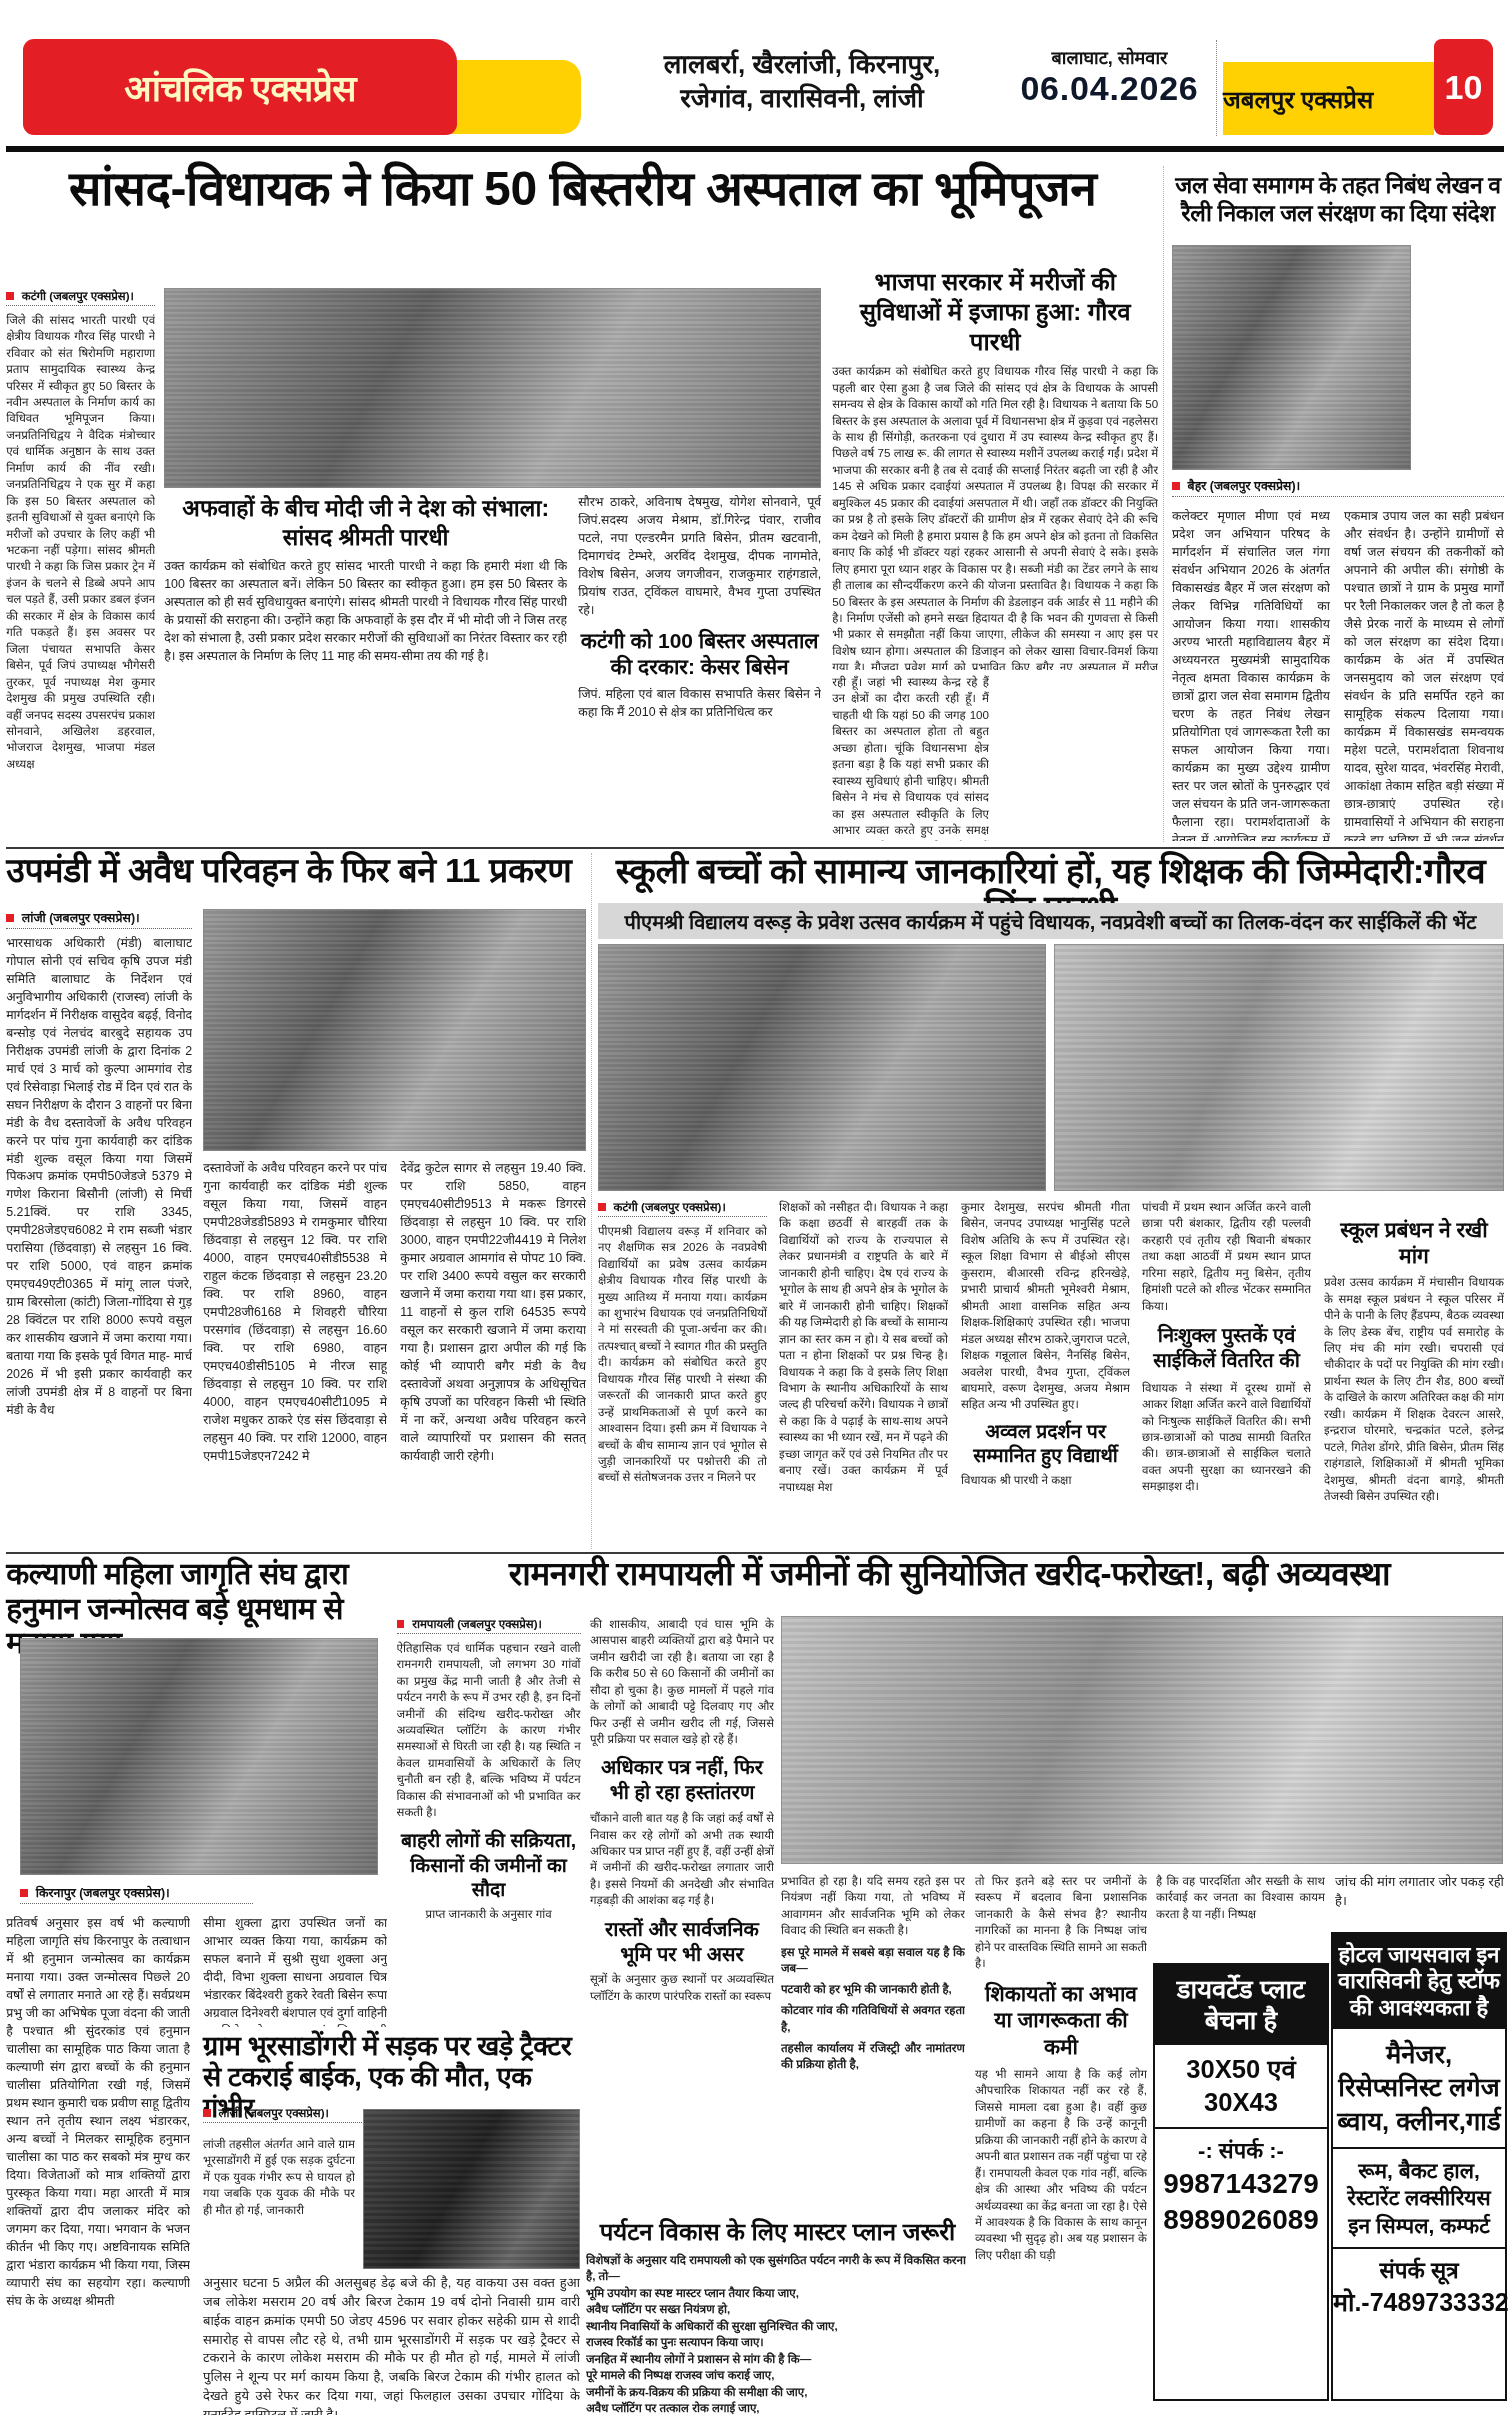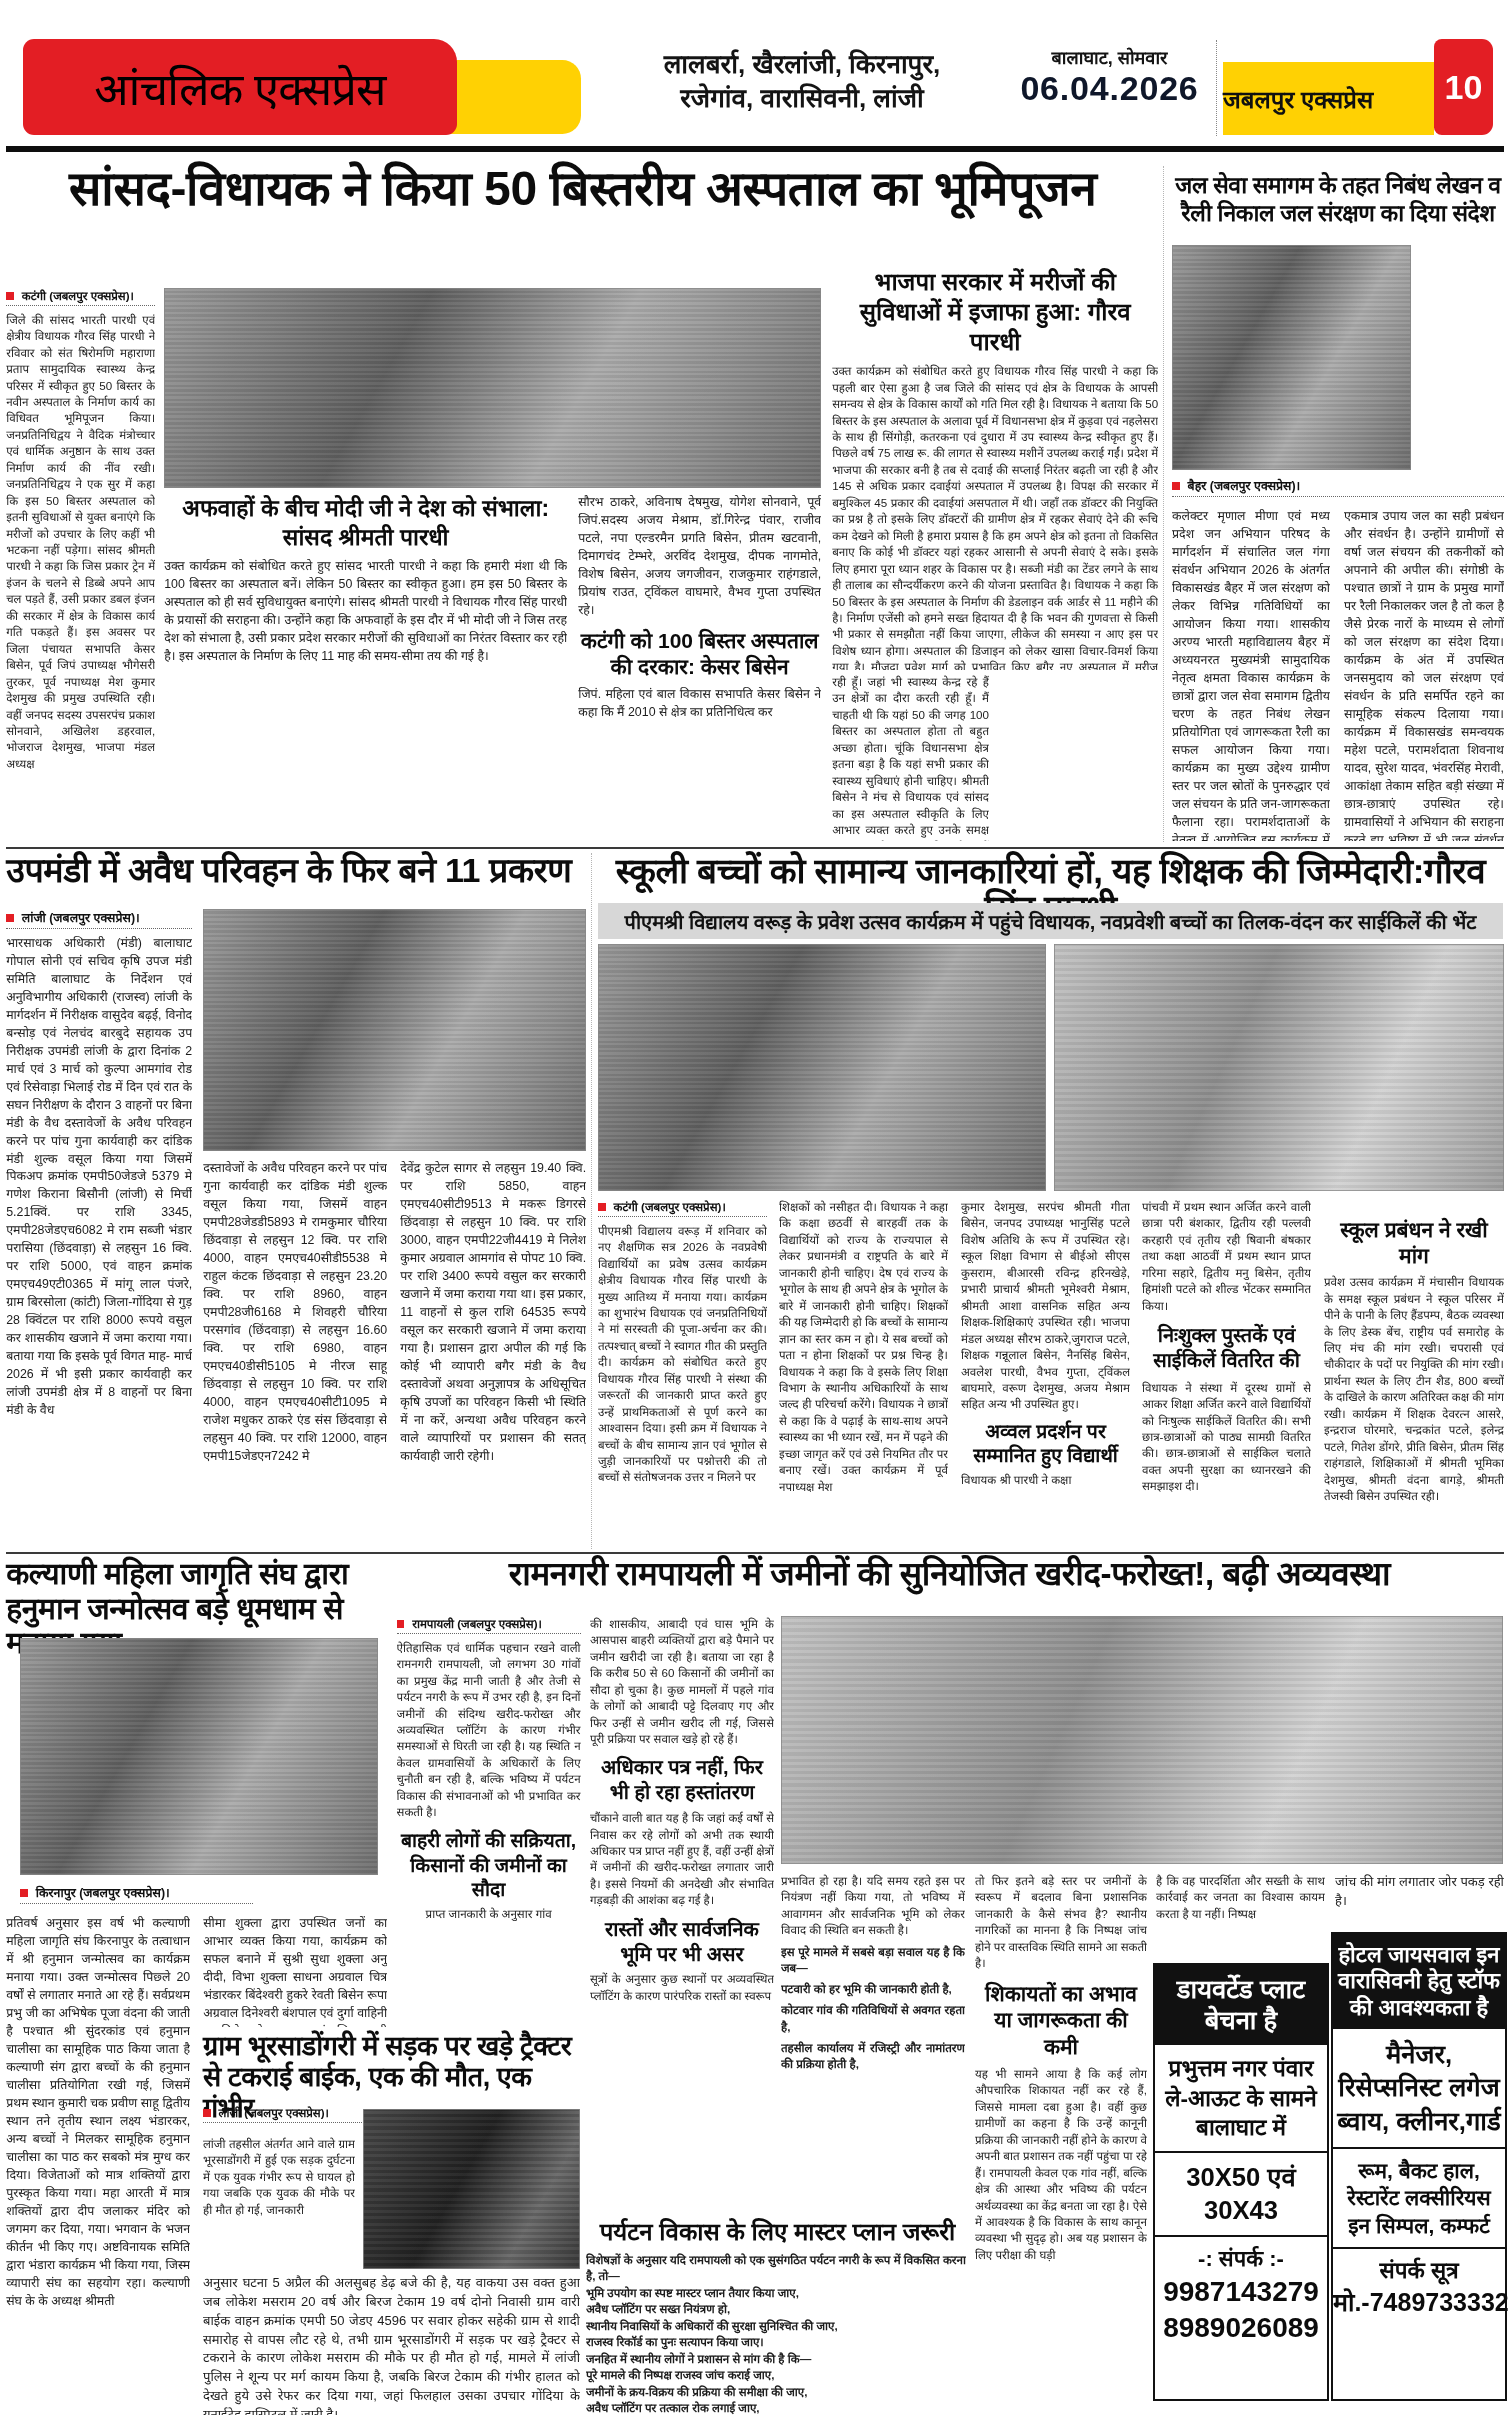--- a/index.html
+++ b/index.html
@@ -32,21 +32,21 @@
   .adbox .adbody{font-weight:900;text-align:center;color:#0c0c0c;line-height:1.3;}
 </style>
 </head>
 <body>
 
 <div id="page">
 
   <div class="abs" style="left:0;top:0;width:1510px;height:152px;">
     <div class="abs" style="left:434px;top:60px;width:147px;height:74px;background:#ffd103;border-radius:0 18.6px 18.6px 0;"></div>
     <div class="abs" style="left:23px;top:39px;width:434px;height:96px;background:#e31e24;border-radius:11px 23px 11px 11px;display:flex;align-items:center;justify-content:center;">
-      <span style="color:#000000;font-weight:400;font-size:45px;letter-spacing:-0.8px;">आंचलिक एक्सप्रेस</span>
+      <span style="color:#fef9c3;font-weight:700;font-size:36px;letter-spacing:-0.8px;">आंचलिक एक्सप्रेस</span>
     </div>
     <div class="abs center" style="left:620px;top:48px;width:364px;">
       <div style="font-weight:900;font-size:26px;line-height:1.3;">लालबर्रा, खैरलांजी, किरनापुर,</div>
       <div style="font-weight:900;font-size:26px;line-height:1.3;">रजेगांव, वारासिवनी, लांजी</div>
     </div>
     <div class="abs center" style="left:1008px;top:45px;width:203px;">
       <div style="font-weight:900;font-size:18px;">बालाघाट, सोमवार</div>
       <div style="font-weight:800;font-size:34px;color:#0f172a;letter-spacing:0.8px;">06.04.2026</div>
     </div>
     <div class="abs" style="left:1216px;top:40px;height:96px;border-left:1.6px dotted #888;"></div>
@@ -214,21 +214,20 @@
       <div class="body-text body-sm">तो फिर इतने बड़े स्तर पर जमीनों के स्वरूप में बदलाव बिना प्रशासनिक जानकारी के कैसे संभव है? स्थानीय नागरिकों का मानना है कि निष्पक्ष जांच होने पर वास्तविक स्थिति सामने आ सकती है।</div>
       <div class="subhead" style="font-size:21px;margin:9.3px 0 6.2px 0;">शिकायतों का अभाव या जागरूकता की कमी</div>
       <div class="body-text body-sm">यह भी सामने आया है कि कई लोग औपचारिक शिकायत नहीं कर रहे हैं, जिससे मामला दबा हुआ है। वहीं कुछ ग्रामीणों का कहना है कि उन्हें कानूनी प्रक्रिया की जानकारी नहीं होने के कारण वे अपनी बात प्रशासन तक नहीं पहुंचा पा रहे हैं। रामपायली केवल एक गांव नहीं, बल्कि क्षेत्र की आस्था और भविष्य की पर्यटन अर्थव्यवस्था का केंद्र बनता जा रहा है। ऐसे में आवश्यक है कि विकास के साथ कानून व्यवस्था भी सुदृढ़ हो। अब यह प्रशासन के लिए परीक्षा की घड़ी</div>
     </div>
 
     <div class="abs" style="left:761px;top:316px;width:169px;height:85px;overflow:hidden;">
       <div class="body-text body-sm">है कि वह पारदर्शिता और सख्ती के साथ कार्रवाई कर जनता का विश्वास कायम करता है या नहीं। निष्पक्ष</div>
     </div>
     <div class="adbox abs" style="left:758px;top:406px;width:172px;height:434px;">
       <div class="adhead" style="font-size:25.6px;padding:9.3px 4.7px;">डायवर्टेड प्लाट बेचना है</div>
-      <div class="adbody" style="font-size:22.5px;padding:9.3px 6.2px;border-bottom:2.3px solid #111;">प्रभुत्तम नगर पंवार ले-आऊट के सामने बालाघाट में</div>
       <div class="adbody" style="font-size:25.6px;padding:7.8px 3.1px;border-bottom:2.3px solid #111;">30X50 एवं 30X43</div>
       <div class="adbody" style="font-size:22px;padding-top:7.8px;">-: संपर्क :-</div>
       <div class="adbody" style="font-size:28px;">9987143279</div>
       <div class="adbody" style="font-size:28px;">8989026089</div>
     </div>
 
     <div class="abs body-text" style="left:940px;top:316px;width:169px;height:53px;font-size:13px;">जांच की मांग लगातार जोर पकड़ रही है।</div>
     <div class="adbox abs" style="left:936px;top:375px;width:172px;height:465px;">
       <div class="adhead" style="font-size:22px;padding:7.8px 3.1px;">होटल जायसवाल इन वारासिवनी हेतु स्टॉफ की आवश्यकता है</div>
       <div class="adbody" style="font-size:25.6px;padding:9.3px 3.1px;border-bottom:2.3px solid #111;">मैनेजर, रिसेप्सनिस्ट लगेज ब्वाय, क्लीनर,गार्ड</div>

